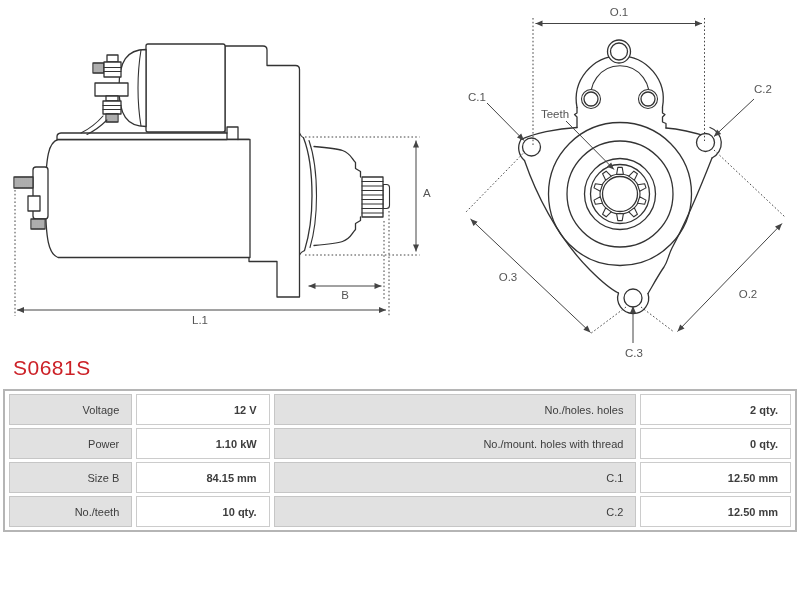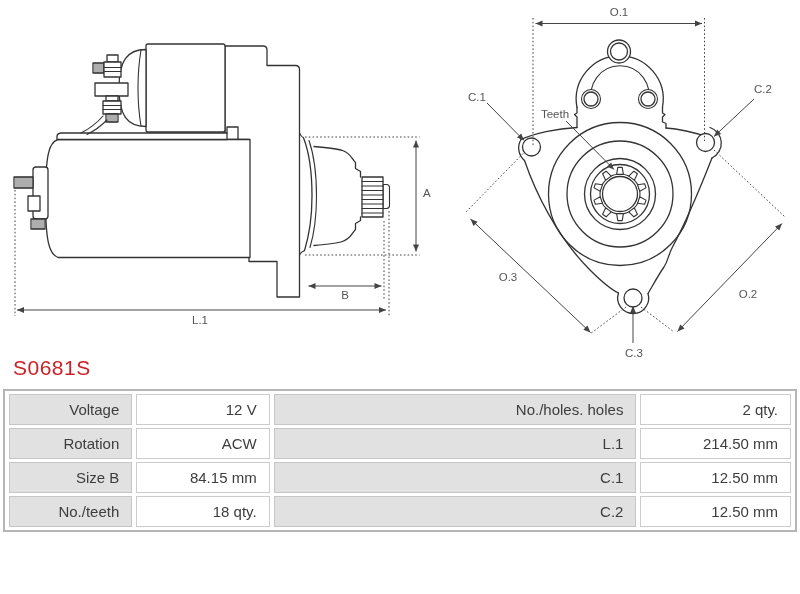--- a/index.html
+++ b/index.html
@@ -6,23 +6,23 @@
   .page{position:relative;width:800px;height:594px;background:#fff;overflow:hidden;
         font-family:"Liberation Sans", sans-serif;}
   .diagram-wrap{position:absolute;left:0;top:0;width:800px;height:360px;}
   svg text{font-family:"Liberation Sans", sans-serif;font-size:11.5px;fill:#555;}
   .part-number{position:absolute;left:13px;top:356px;font-size:21px;letter-spacing:.5px;
                color:#cc2127;font-weight:500;}
   .spec-wrap{position:absolute;left:3px;top:389px;width:794px;}
   table.spec{border-collapse:separate;border-spacing:4px 3px;background:#fff;
              border:2px solid #b5b5b5;table-layout:fixed;width:794px;}
   table.spec td{height:29px;padding:0 12px 0 4px;text-align:right;vertical-align:middle;
-                font-size:15px;color:#3d3d3d;white-space:nowrap;overflow:hidden;}
+                font-size:11px;color:#3d3d3d;white-space:nowrap;overflow:hidden;}
   td.lbl{background:#e1e1e1;border:1px solid #c6c6c6;}
-  td.val{background:#ffffff;border:1px solid #cccccc;}
+  td.val{background:#ffffff;border:1px solid #cccccc;font-weight:bold;}
 </style>
 </head>
 <body>
 
 <div class="page">
 
   <div class="diagram-wrap">
     <svg width="800" height="360" viewBox="0 0 800 360">
       <defs>
         <marker id="ar" viewBox="0 0 8 8" refX="7.5" refY="4" markerWidth="8" markerHeight="8" orient="auto-start-reverse">
@@ -169,33 +169,33 @@
           <col style="width:149px">
         </colgroup>
       <tbody>
         <tr>
           <td class="lbl">Voltage</td>
           <td class="val">12 V</td>
           <td class="lbl">No./holes. holes</td>
           <td class="val">2 qty.</td>
         </tr>
         <tr>
-          <td class="lbl">Rotation</td>
-          <td class="val">ACW</td>
-          <td class="lbl">L.1</td>
-          <td class="val">214.50 mm</td>
+          <td class="lbl">Power</td>
+          <td class="val">1.10 kW</td>
+          <td class="lbl">No./mount. holes with thread</td>
+          <td class="val">0 qty.</td>
         </tr>
         <tr>
           <td class="lbl">Size B</td>
           <td class="val">84.15 mm</td>
           <td class="lbl">C.1</td>
           <td class="val">12.50 mm</td>
         </tr>
         <tr>
           <td class="lbl">No./teeth</td>
-          <td class="val">18 qty.</td>
+          <td class="val">10 qty.</td>
           <td class="lbl">C.2</td>
           <td class="val">12.50 mm</td>
         </tr>
       </tbody>
     </table>
   </div>
 </div>
 
 </body></html>

